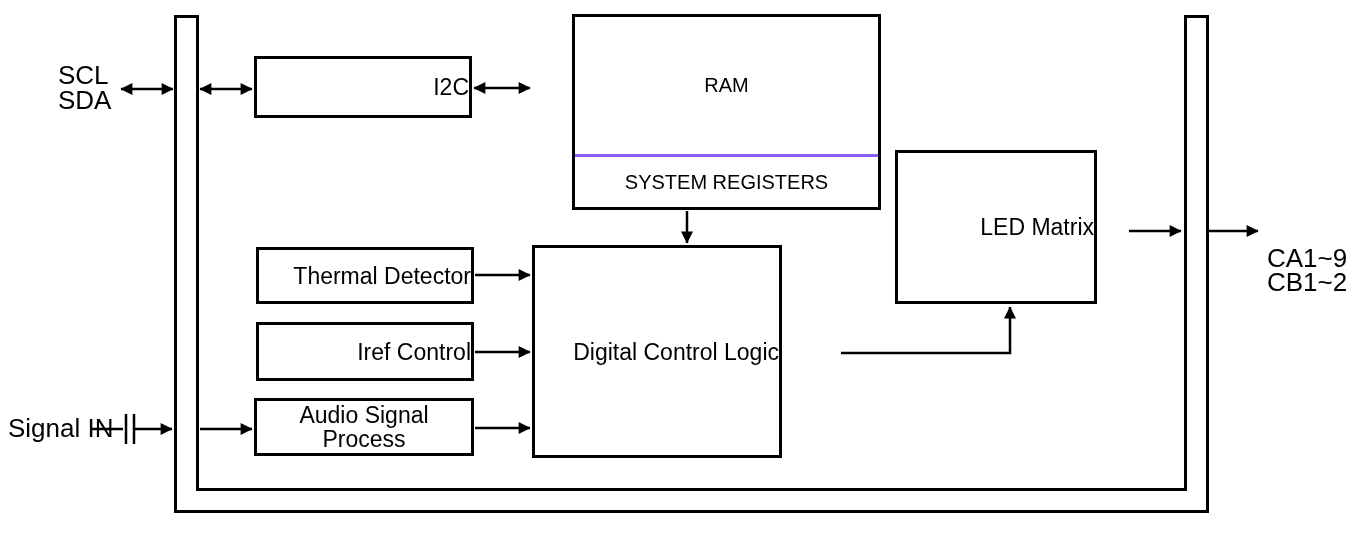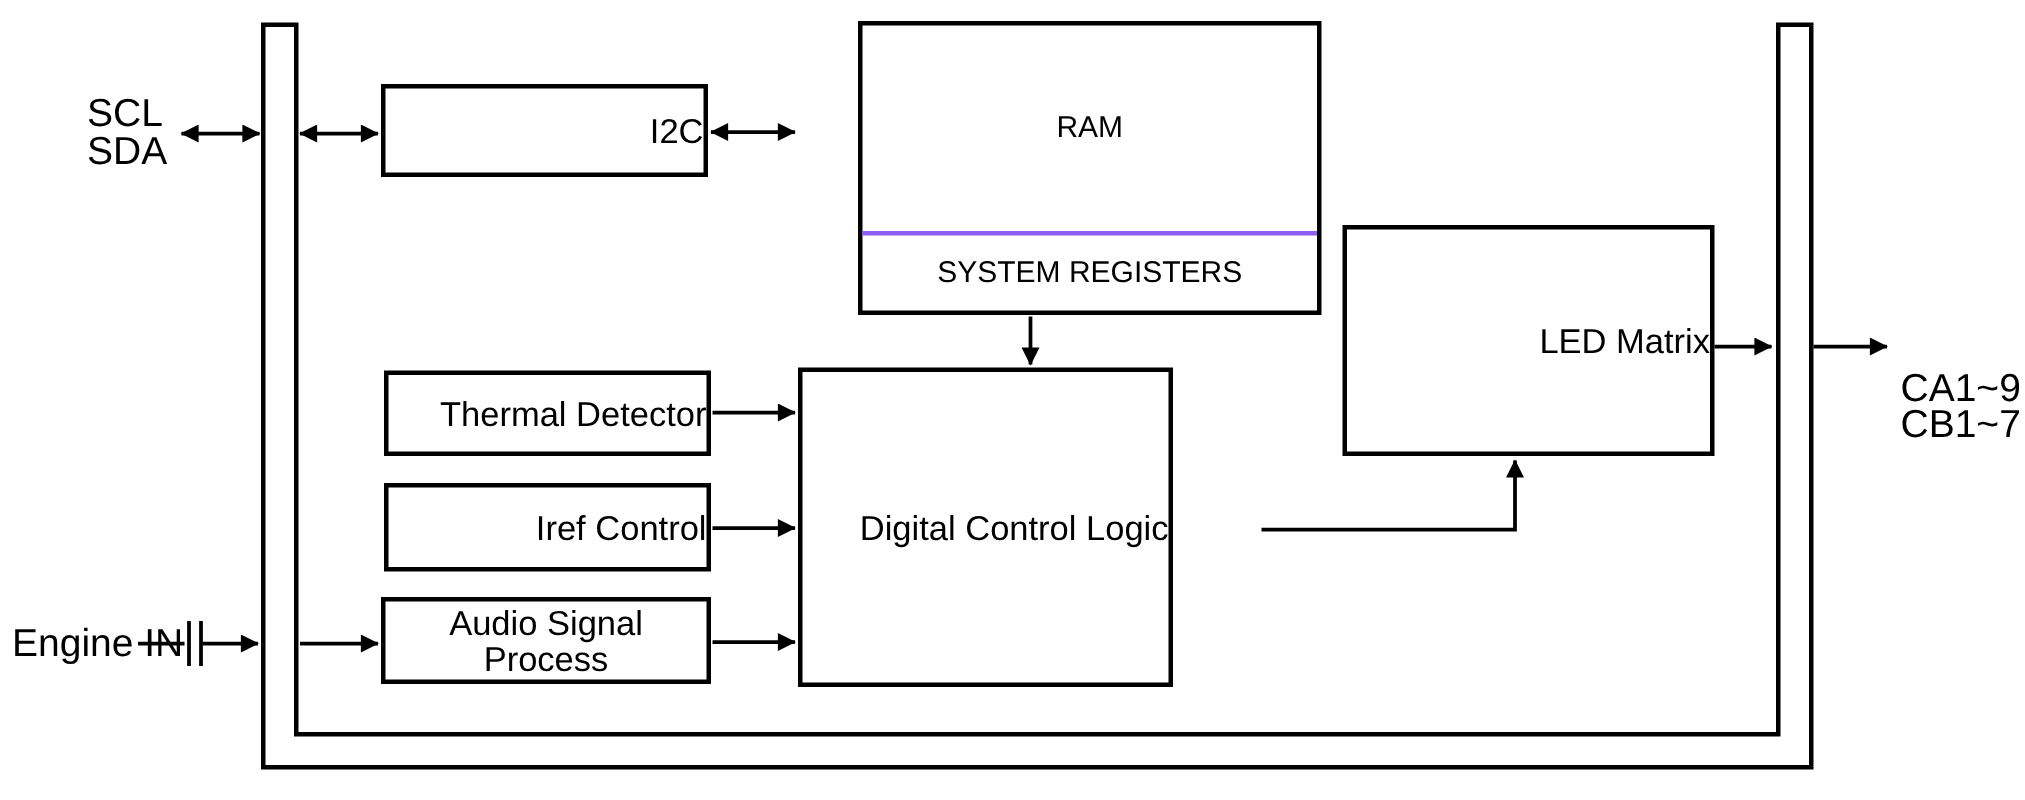--- a/index.html
+++ b/index.html
@@ -63,21 +63,21 @@
   }
   .pin-label span { display: block; }
 
   
   .b-i2c   { left: 254px; top: 56px;  width: 218px; height: 62px; }
   .b-ramsr { left: 532px; top: 14px;  width: 309px; height: 196px; margin-left: 40px; }
   .b-therm { left: 256px; top: 247px; width: 218px; height: 57px; }
   .b-iref  { left: 256px; top: 322px; width: 218px; height: 59px; }
   .b-asp   { left: 254px; top: 398px; width: 220px; height: 58px; }
   .b-dcl   { left: 532px; top: 245px; width: 250px; height: 213px; }
-  .b-lmce  { left: 895px; top: 150px; width: 248px; height: 154px; padding-left: 38px; }
+  .b-lmce  { left: 895px; top: 150px; width: 202px; height: 154px; padding-left: 38px; }
 
   
   .p-sclsda { left: 58px;   top: 63px;  }
   .p-audio  { left: 8px;    top: 416px; }
   .p-cacb   { left: 1267px; top: 205px; line-height: 24px; margin-top: 41px; }
 </style>
 </head>
 <body>
 
 <div class="canvas">
@@ -158,21 +158,21 @@
       <span style="display:block">LED Matrix</span>
     </div>
   </div>
 
   <div class="pin-label p-sclsda">
     <span>SCL</span>
     <span>SDA</span>
   </div>
 
   <div class="pin-label p-audio">
-    <span>Engine IN</span>
+    <span>Signal IN</span>
   </div>
 
   <div class="pin-label p-cacb">
     <span>CA1~9</span>
-    <span>CB1~7</span>
+    <span>CB1~2</span>
   </div>
 
 </div>
 
 </body></html>

